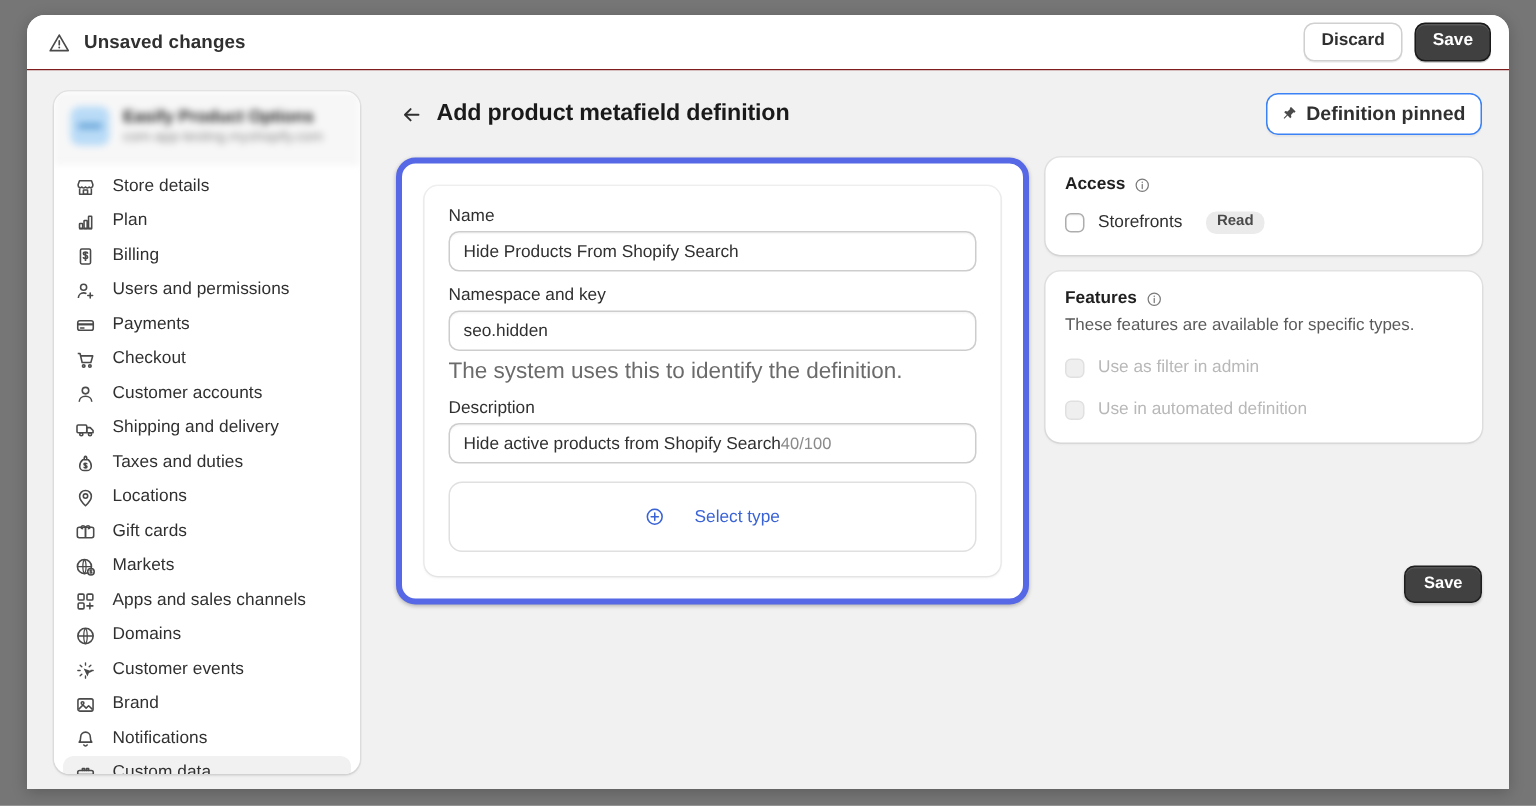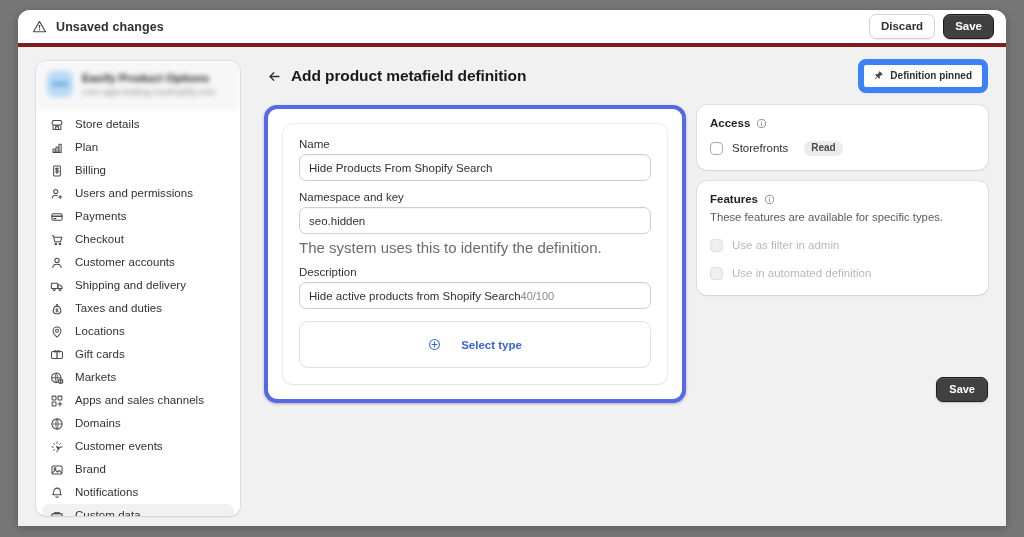--- a/index.html
+++ b/index.html
@@ -19,21 +19,21 @@
     background: #f1f1f1;
     border-radius: 12px 12px 0 0;
     overflow: hidden;
     box-shadow: 0 2px 10px rgba(0,0,0,.22);
   }
 
   
   .topbar {
     height: 37px;
     background: #ffffff;
-    border-bottom: 4px solid #7f1d1d;
+    border-bottom: 1px solid #7f1d1d;
     display: flex;
     align-items: center;
     padding: 0 12px 0 14px;
     position: relative;
   }
   .topbar-left { display: flex; align-items: center; gap: 9px; }
   .warn-icon { width: 15px; height: 15px; display: block; color: #4a4a4a; }
   .topbar-title {
     font-size: 12.5px; font-weight: 700; color: #303030; letter-spacing: .1px;
   }
@@ -132,25 +132,25 @@
     color: #303030; cursor: pointer; margin-right: 7px;
     border-radius: 6px;
   }
   .page-title {
     font-size: 15.5px; font-weight: 700; color: #1a1a1a; letter-spacing: -.1px;
   }
   .pinned-pill {
     margin-left: auto;
     display: flex; align-items: center; gap: 6px;
     background: #ffffff;
-    border: 6px solid #3b82f6;
+    border: 1px solid #3b82f6;
     box-shadow: 0 1px 1px rgba(0,0,0,.05);
     border-radius: 8px;
     padding: 5px 10px 6px 9px;
-    font-size: 10px; font-weight: 600; color: #303030;
+    font-size: 13px; font-weight: 600; color: #303030;
     cursor: pointer;
   }
   .pin-ico { width: 11px; height: 11px; display: block; color: #4a4a4a; }
 
   .columns { display: flex; align-items: flex-start; }
 
   
   .form-wrap {
     width: 422px;
     flex: 0 0 422px;
@@ -194,21 +194,21 @@
     margin-top: 12px;
     border: 1px solid #e0e0e0;
     border-radius: 9px;
     height: 47px;
     display: flex; align-items: center; justify-content: center;
     cursor: pointer;
     background: #fff;
   }
   .select-type {
     display: flex; align-items: center; gap: 20px;
-    color: #3a63d6; font-size: 11.5px; font-weight: 700;
+    color: #3a63d6; font-size: 11.5px; font-weight: 400;
   }
   .plus-ico { width: 13px; height: 13px; display: block; }
 
   
   .side-col {
     flex: 1 1 auto;
     padding-left: 11px;
     min-width: 0;
   }
   .panel {

